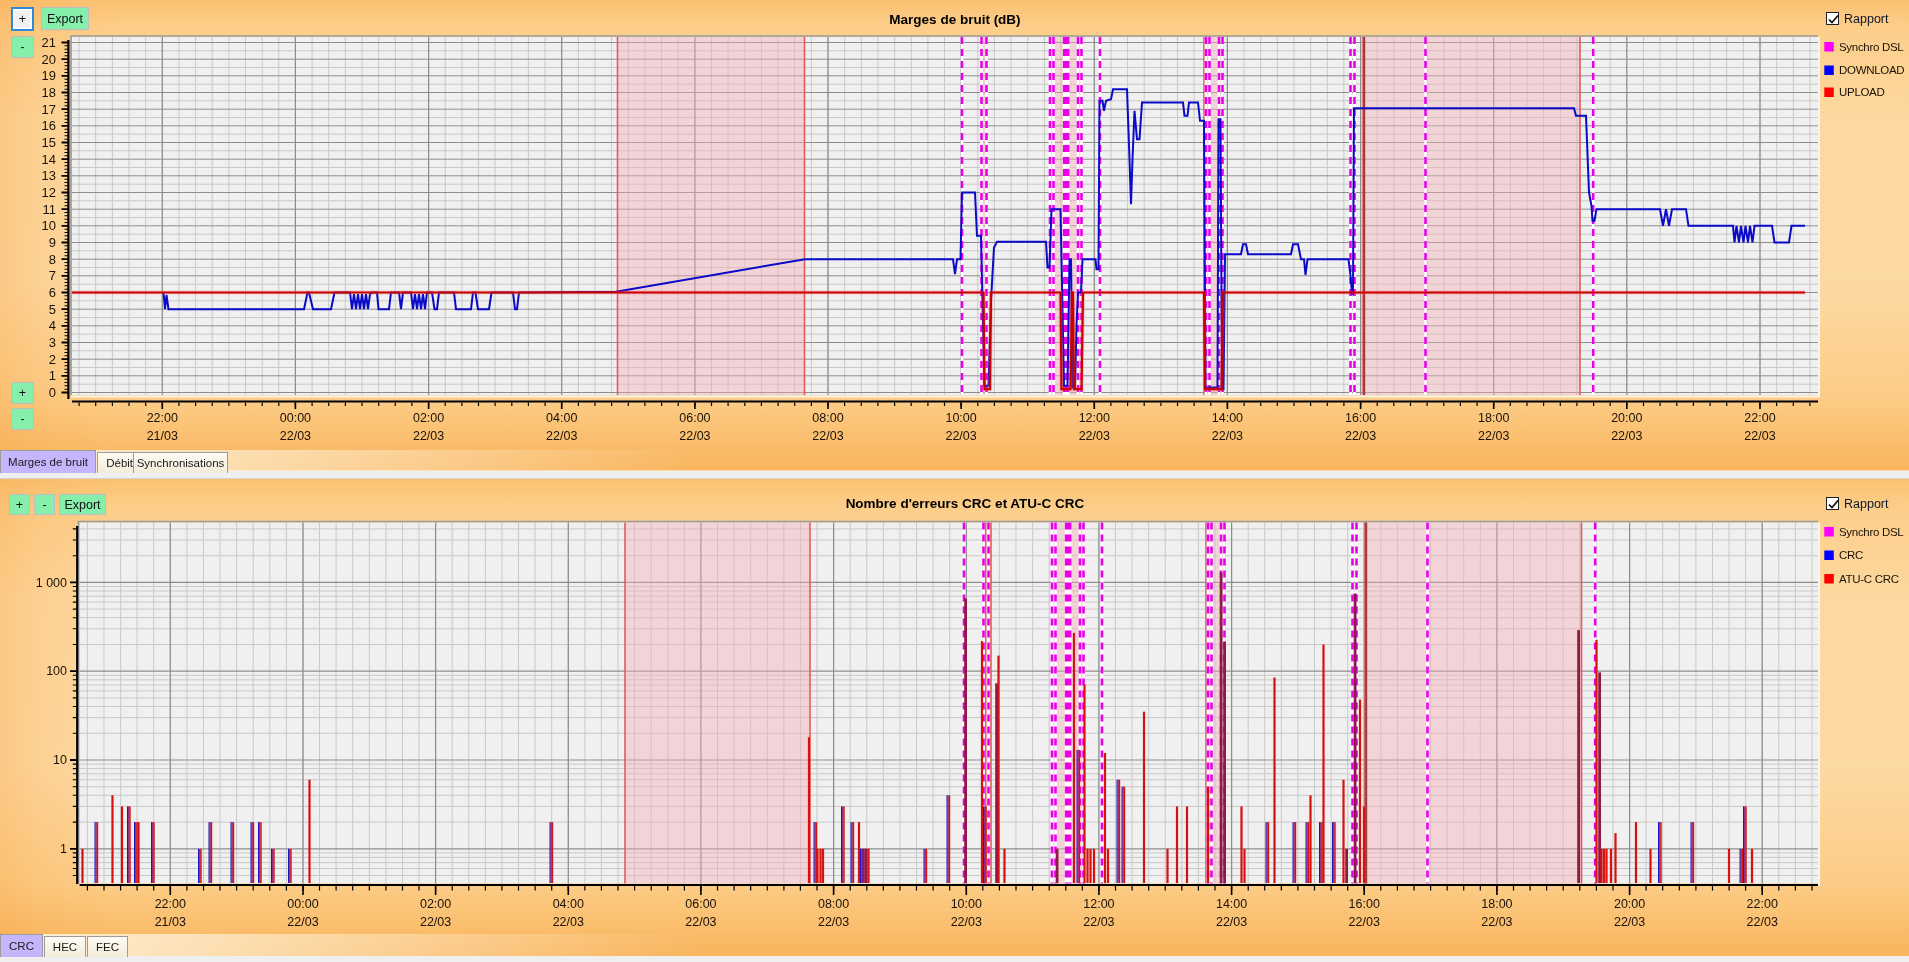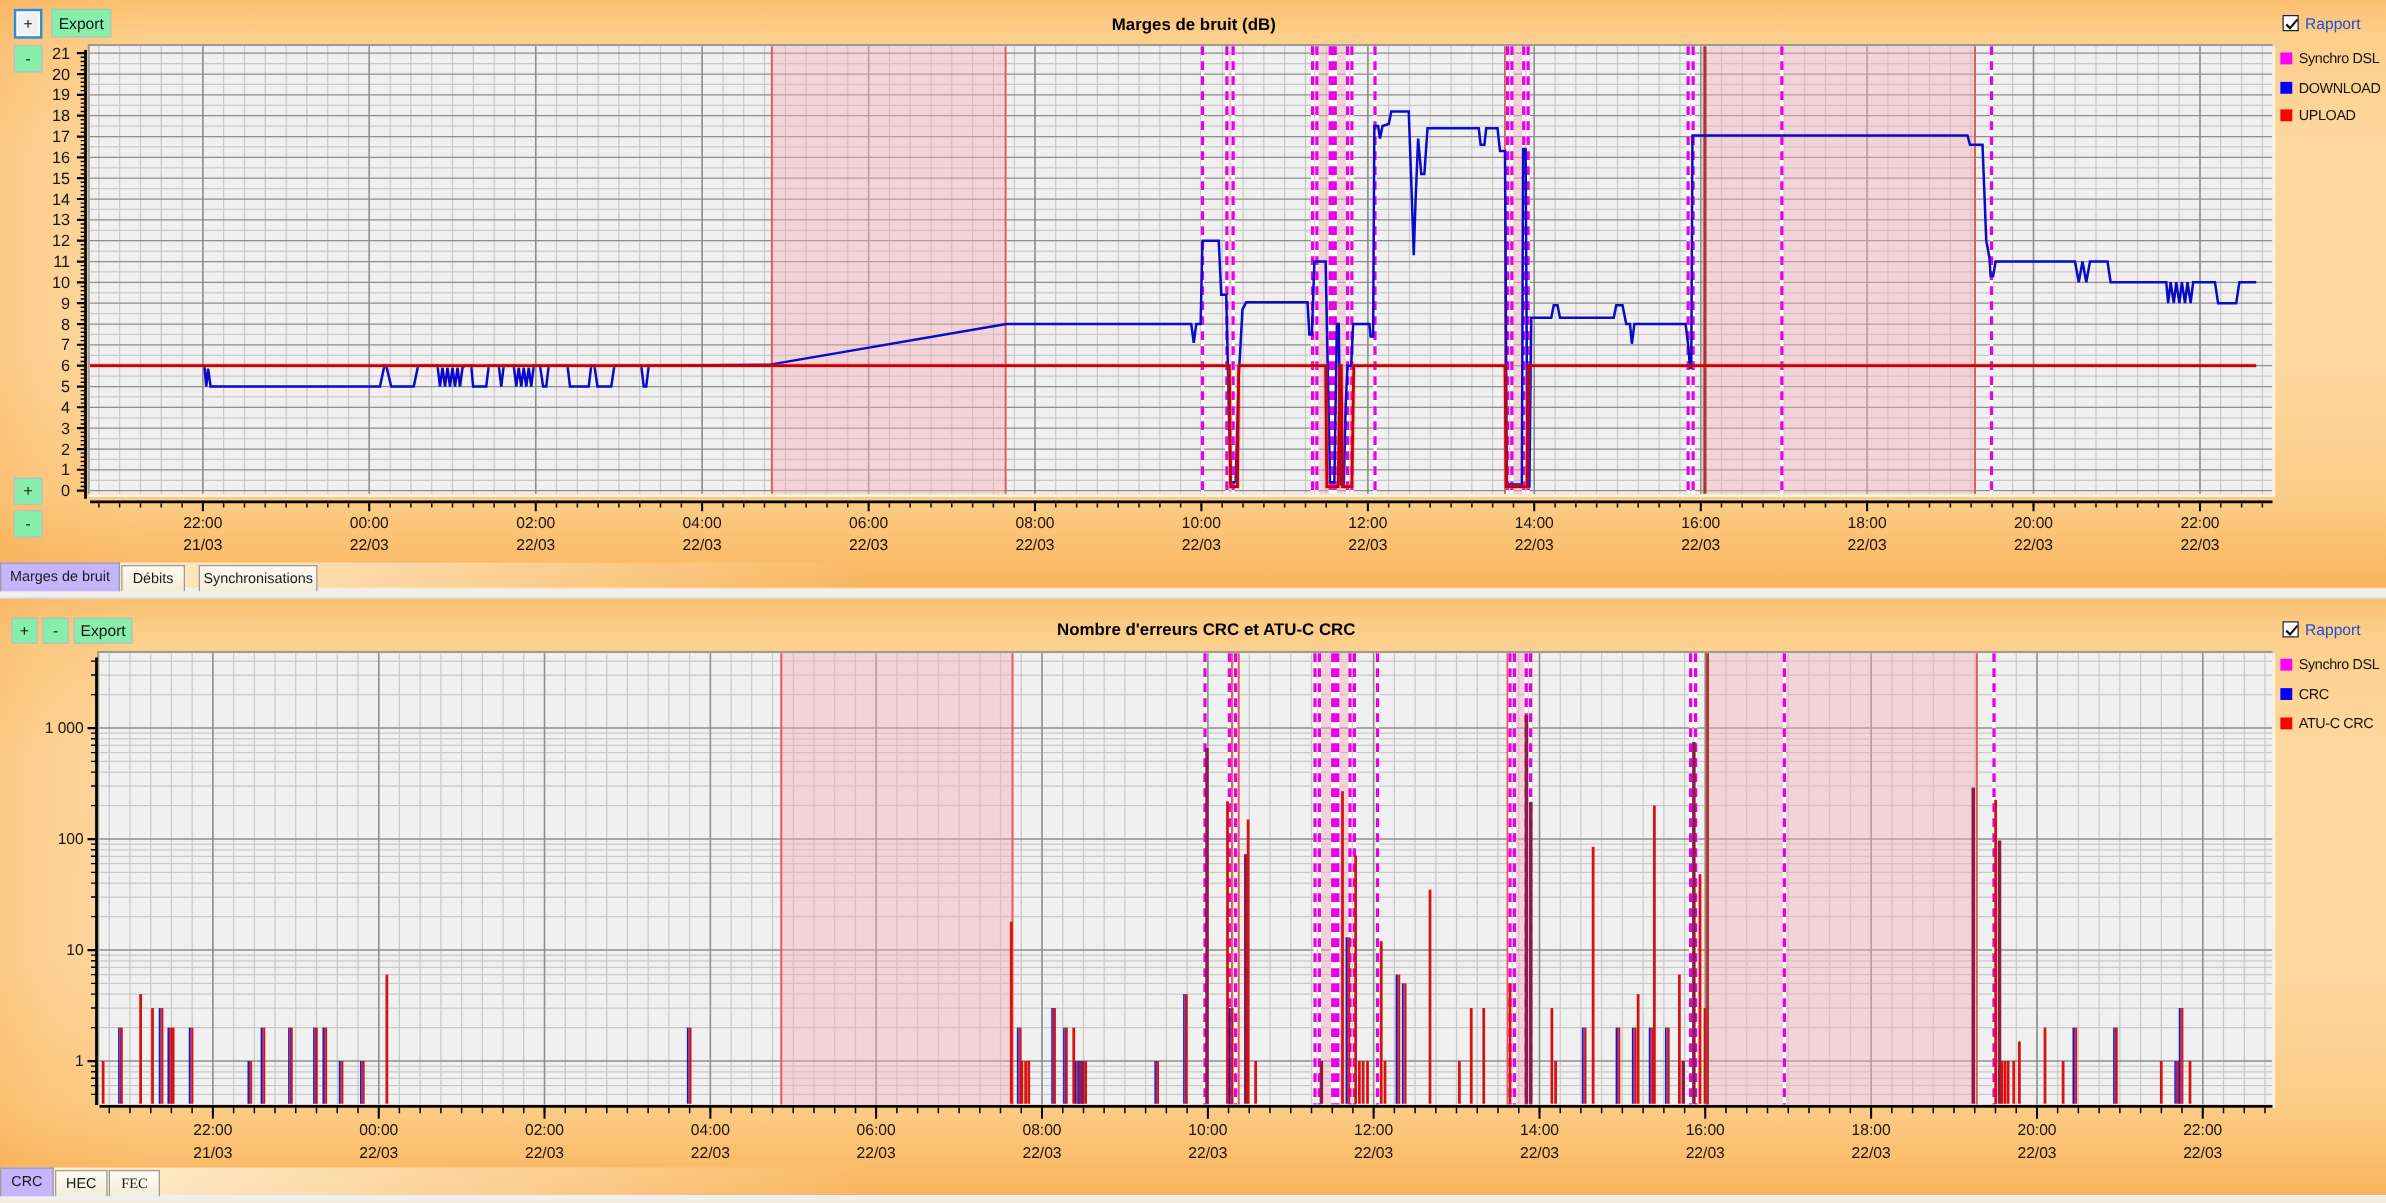--- a/index.html
+++ b/index.html
@@ -12,21 +12,21 @@
 .btn { position:absolute; background:#86efac; border:1px solid #bdbdbd; font-size:12.5px; color:#111;
   display:flex; align-items:center; justify-content:center; }
 .strip { position:absolute; left:0; width:1909px; background:#efefef; border-bottom:1px solid #d4d4d4; }
 .wash { position:absolute; left:0; width:1000px; background:linear-gradient(to right, rgba(255,247,228,.9), rgba(255,247,228,0) 70%); }
 .tab { position:absolute; font-size:11.5px; color:#1a1a1a; display:flex; align-items:center; justify-content:center;
   border:1px solid #9c9c9c; border-bottom:none; }
 .tab.on { background:#c4b5fd; z-index:3; }
 .tab.off { background:linear-gradient(#fefbf3,#f3ecdb); }
 .cb { position:absolute; width:13px; height:13px; background:#fff; border:1.6px solid #222; }
 .cb svg { position:absolute; left:-1px; top:-1px; }
-.lbl { position:absolute; font-size:12.5px; color:#1d4ed8; }
+.lbl { position:absolute; font-size:12.5px; color:#0f172a; }
 </style></head>
 <body>
 <div id="page">
 <div class="sect" style="top:0; height:470px;"></div>
 <div class="sect" style="top:479px; height:477px;"></div>
 <svg style="position:absolute;left:0;top:0;z-index:1" width="1909" height="962" viewBox="0 0 1909 962">
       <rect x="72.0" y="37.0" width="1746.0" height="358.0" fill="#f0f0f0"></rect>
       <path d="M79.1 37V395M95.7 37V395M112.4 37V395M129.0 37V395M145.7 37V395M162.3 37V395M178.9 37V395M195.6 37V395M212.2 37V395M228.9 37V395M245.5 37V395M262.2 37V395M278.8 37V395M295.4 37V395M312.1 37V395M328.7 37V395M345.4 37V395M362.0 37V395M378.7 37V395M395.3 37V395M411.9 37V395M428.6 37V395M445.2 37V395M461.9 37V395M478.5 37V395M495.1 37V395M511.8 37V395M528.4 37V395M545.1 37V395M561.7 37V395M578.4 37V395M595.0 37V395M611.6 37V395M628.3 37V395M644.9 37V395M661.6 37V395M678.2 37V395M694.9 37V395M711.5 37V395M728.1 37V395M744.8 37V395M761.4 37V395M778.1 37V395M794.7 37V395M811.4 37V395M828.0 37V395M844.6 37V395M861.3 37V395M877.9 37V395M894.6 37V395M911.2 37V395M927.9 37V395M944.5 37V395M961.1 37V395M977.8 37V395M994.4 37V395M1011.1 37V395M1027.7 37V395M1044.4 37V395M1061.0 37V395M1077.6 37V395M1094.3 37V395M1110.9 37V395M1127.6 37V395M1144.2 37V395M1160.9 37V395M1177.5 37V395M1194.1 37V395M1210.8 37V395M1227.4 37V395M1244.1 37V395M1260.7 37V395M1277.3 37V395M1294.0 37V395M1310.6 37V395M1327.3 37V395M1343.9 37V395M1360.6 37V395M1377.2 37V395M1393.8 37V395M1410.5 37V395M1427.1 37V395M1443.8 37V395M1460.4 37V395M1477.1 37V395M1493.7 37V395M1510.3 37V395M1527.0 37V395M1543.6 37V395M1560.3 37V395M1576.9 37V395M1593.6 37V395M1610.2 37V395M1626.8 37V395M1643.5 37V395M1660.1 37V395M1676.8 37V395M1693.4 37V395M1710.1 37V395M1726.7 37V395M1743.3 37V395M1760.0 37V395M1776.6 37V395M1793.3 37V395M1809.9 37V395" fill="none" stroke="#c9c9c9" stroke-width="1"></path>
       <path d="M72 384.2H1818M72 367.5H1818M72 350.8H1818M72 334.2H1818M72 317.5H1818M72 300.8H1818M72 284.2H1818M72 267.5H1818M72 250.8H1818M72 234.2H1818M72 217.5H1818M72 200.8H1818M72 184.2H1818M72 167.5H1818M72 150.8H1818M72 134.2H1818M72 117.5H1818M72 100.8H1818M72 84.2H1818M72 67.5H1818M72 50.8H1818" fill="none" stroke="#c9c9c9" stroke-width="1"></path>
       <path d="M72 392.5H1818M72 375.8H1818M72 359.2H1818M72 342.5H1818M72 325.8H1818M72 309.2H1818M72 292.5H1818M72 275.8H1818M72 259.2H1818M72 242.5H1818M72 225.8H1818M72 209.2H1818M72 192.5H1818M72 175.8H1818M72 159.2H1818M72 142.5H1818M72 125.8H1818M72 109.2H1818M72 92.5H1818M72 75.8H1818M72 59.2H1818M72 42.5H1818" fill="none" stroke="#8d8d8d" stroke-width="1"></path>
@@ -333,24 +333,24 @@
       <text x="1839.0" y="535.5" font-family="Liberation Sans, sans-serif" font-size="11.5" text-anchor="start" letter-spacing="-0.3" fill="#1c1207">Synchro DSL</text>
       <text x="1839.0" y="559.0" font-family="Liberation Sans, sans-serif" font-size="11.5" text-anchor="start" letter-spacing="-0.3" fill="#1c1207">CRC</text>
       <text x="1839.0" y="582.5" font-family="Liberation Sans, sans-serif" font-size="11.5" text-anchor="start" letter-spacing="-0.3" fill="#1c1207">ATU-C CRC</text>
     </svg>
 <div class="strip" style="top:471px; height:8px;"></div>
 <div class="strip" style="top:956px; height:6px; border-bottom:none;"></div>
 <div class="wash" style="top:450px; height:22px; z-index:1;"></div>
 <div class="wash" style="top:934px; height:22px; z-index:1;"></div>
 <div class="tab on" style="left:0px;   top:450px; width:96px; height:23px;">Marges de bruit</div>
 <div class="tab off" style="left:97px;  top:452px; width:51px; height:21px;text-align:center;">Débits</div>
-<div class="tab off" style="left:159px; top:452px; width:95px; height:21px;text-align:center;">Synchronisations</div>
+<div class="tab off" style="left:133px; top:452px; width:95px; height:21px;text-align:center;">Synchronisations</div>
 <div class="tab on" style="left:0px;   top:934px; width:43px; height:23px;">CRC</div>
 <div class="tab off" style="left:44px;  top:936px; width:42px; height:21px;text-align:center;">HEC</div>
-<div class="tab off" style="left:87px;  top:936px; width:41px; height:21px;font-family:Liberation Serif, serif;">FEC</div>
+<div class="tab off" style="left:87px;  top:936px; width:41px; height:21px;">FEC</div>
 <div class="btn" style="left:11px; top:7px; width:23px; height:24px; border:2px solid #2e8bd8; box-shadow:inset 0 0 0 1.5px #fff; background:#f0f0f0;">+</div>
 <div class="btn" style="left:41px; top:7px; width:48px; height:23px;">Export</div>
 <div class="btn" style="left:11px; top:36px; width:23px; height:22px;">-</div>
 <div class="btn" style="left:11px; top:382px; width:23px; height:22px;">+</div>
 <div class="btn" style="left:11px; top:408px; width:23px; height:22px;">-</div>
 <div class="btn" style="left:9px;  top:494px; width:21px; height:21px;">+</div>
 <div class="btn" style="left:34px; top:494px; width:21px; height:21px;">-</div>
 <div class="btn" style="left:59px; top:494px; width:47px; height:21px;">Export</div>
 <div class="cb" style="left:1826px; top:12px;">
       <svg width="15" height="15">

